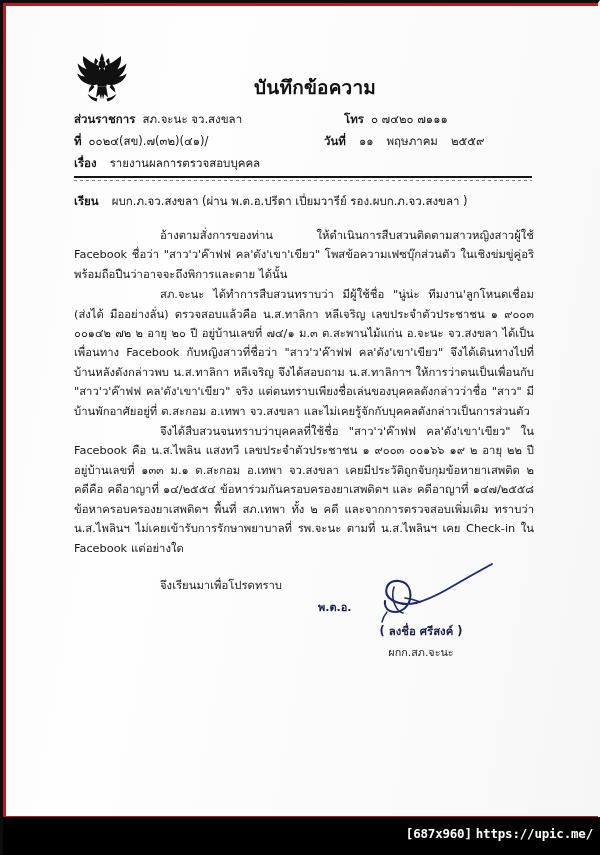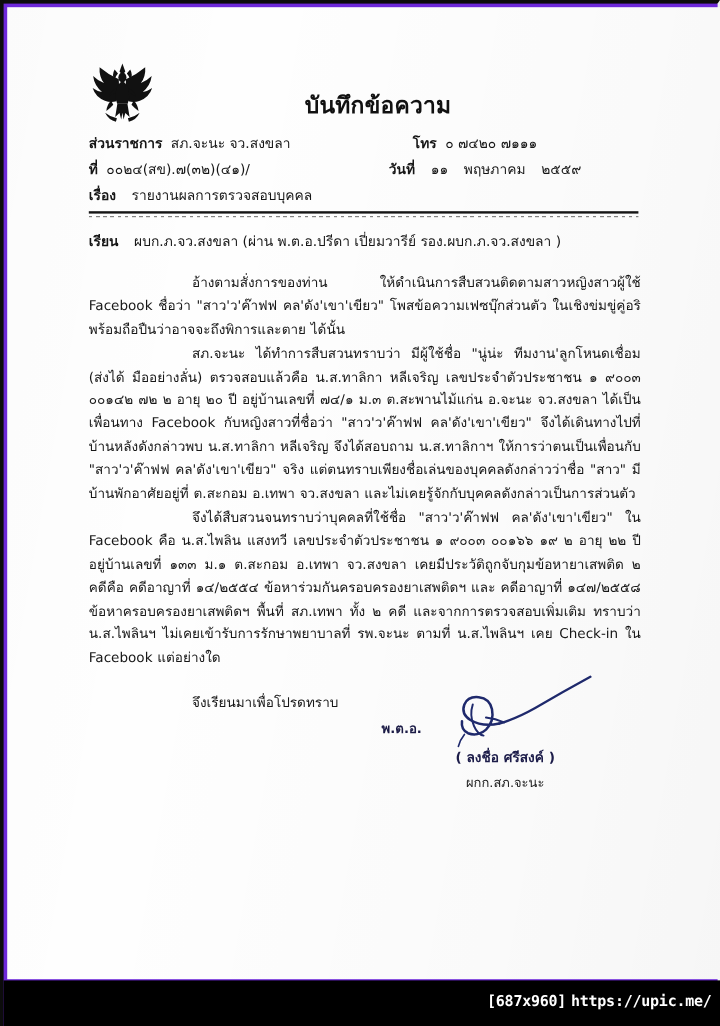--- a/index.html
+++ b/index.html
@@ -12,21 +12,21 @@
     font-family: "DejaVu Sans", "Liberation Sans", sans-serif;
     overflow: hidden;
     position: relative;
   }
 
   
   #scan-frame {
     position: absolute;
     left: 0; top: 0;
     width: 600px; height: 855px;
-    background: #6d28d9;
+    background: #b91c1c;
     border-left: 3px solid #0c0c0c;
     border-top: 3px solid #0c0c0c;
     border-right: 2px solid #f2f2f2;
   }
 
   
   #paper {
     position: absolute;
     left: 3px; top: 3px;
     width: 595px; height: 810px;

